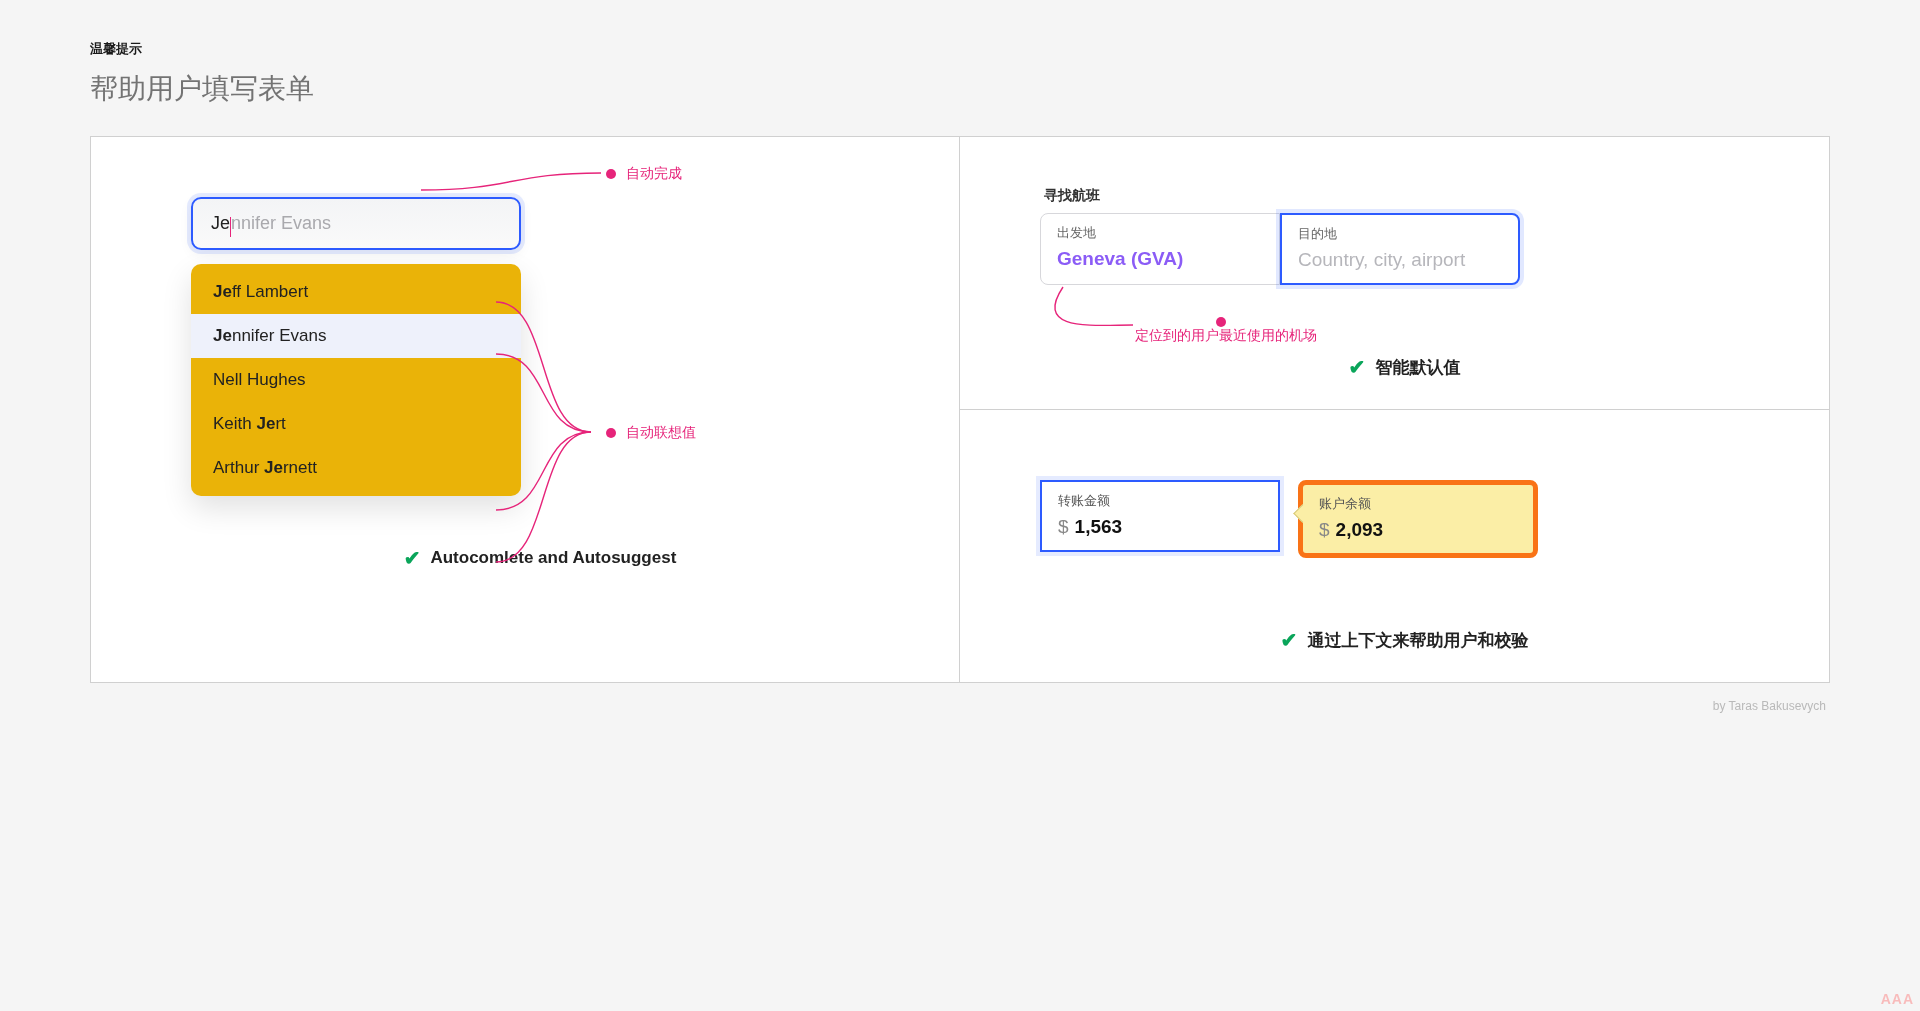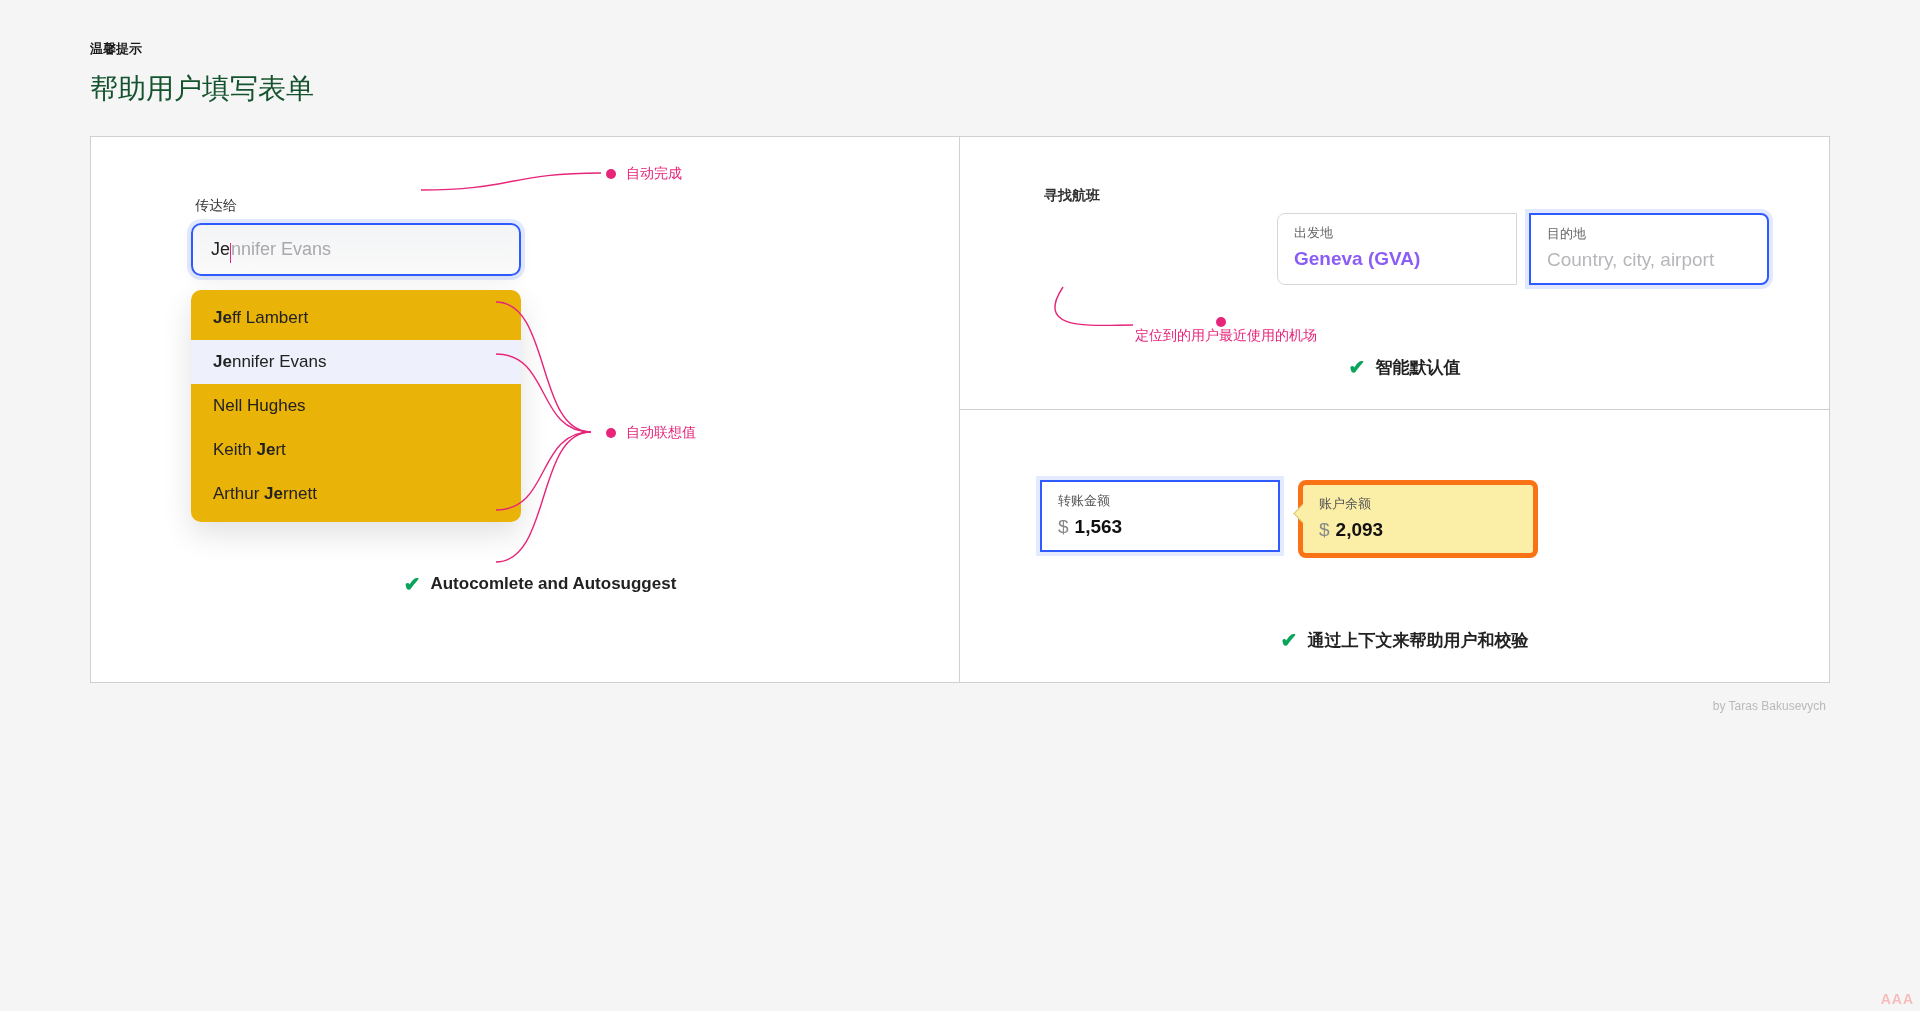--- a/index.html
+++ b/index.html
@@ -3,21 +3,21 @@
 <meta charset="utf-8">
 <style>
   * { box-sizing: border-box; margin: 0; padding: 0; }
   body {
     font-family: -apple-system, BlinkMacSystemFont, "Segoe UI", Helvetica, Arial, sans-serif;
     background: #f5f5f5;
     padding: 40px 90px 20px 90px;
     color: #1a1a1a;
   }
   .eyebrow { font-size: 13px; font-weight: 700; margin-bottom: 12px; }
-  .title { font-size: 28px; font-weight: 400; color: #14532d; margin-bottom: 28px; }
+  .title { font-size: 28px; font-weight: 400; color: #737373; margin-bottom: 28px; }
   .grid { display: grid; grid-template-columns: 1fr 1fr; border: 1px solid #d0d0d0; background: #fff; }
   .col-left { border-right: 1px solid #d0d0d0; padding: 60px 70px 40px 100px; position: relative; }
   .col-right { display: flex; flex-direction: column; }
   .cell-top { border-bottom: 1px solid #d0d0d0; padding: 50px 60px 30px 80px; position: relative; }
   .cell-bottom { padding: 70px 60px 30px 80px; position: relative; flex: 1; }
 
   
   .field-label { font-size: 14px; color: #333; margin-bottom: 8px; margin-left: 4px; }
   .autocomplete { position: relative; width: 330px; }
   .ac-input {
@@ -41,21 +41,21 @@
 
   .caption { display:flex; align-items:center; justify-content:center; gap:10px; font-size:17px; font-weight:600; margin-top:50px; color:#222; }
   .check { color:#0aa55a; font-size:20px; }
 
   
   .callout { position:absolute; color:#e6247a; font-size:14px; display:flex; align-items:center; }
   .dot { width:10px; height:10px; border-radius:50%; background:#e6247a; margin-right:10px; }
   svg.conn { position:absolute; overflow:visible; pointer-events:none; }
 
   
-  .flight-row { display:flex; gap:12px;justify-content:flex-end; }
+  .flight-row { display:flex; gap:0; }
   .flight-field {
     border:1px solid #d7d7db; border-radius:8px; padding:10px 16px 12px 16px;
     width:240px; background:#fff;
   }
   .flight-field.active {
     border:2px solid #2d5bff; box-shadow: 0 0 0 4px rgba(45,91,255,0.14); z-index:1;
   }
   .flight-field:first-child { border-top-right-radius:0; border-bottom-right-radius:0; }
   .flight-field:last-child { border-top-left-radius:0; border-bottom-left-radius:0; }
   .ff-label { font-size:13px; color:#666; margin-bottom:6px; }
@@ -87,21 +87,20 @@
 </style>
 </head>
 <body>
 
 <div class="eyebrow">温馨提示</div>
 <div class="title">帮助用户填写表单</div>
 
 <div class="grid">
 
   <div class="col-left">
-    <div class="field-label">传达给</div>
 
     <div class="autocomplete">
       <div class="ac-input">
         <span class="ac-typed">Je</span>
           <span class="cursor"></span>
           <span class="ac-ghost">nnifer Evans</span>
       </div>
       <div class="ac-list" id="ac-list">
           <div class="ac-item"><b>Je</b>ff Lambert</div>
           <div class="ac-item hl"><b>Je</b>nnifer Evans</div>

